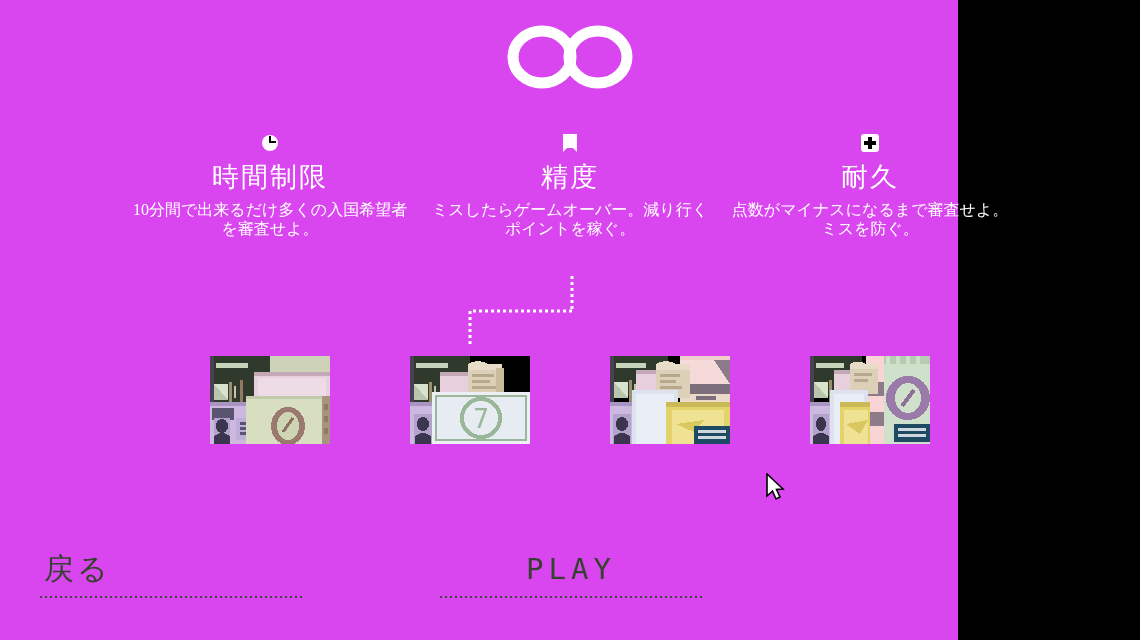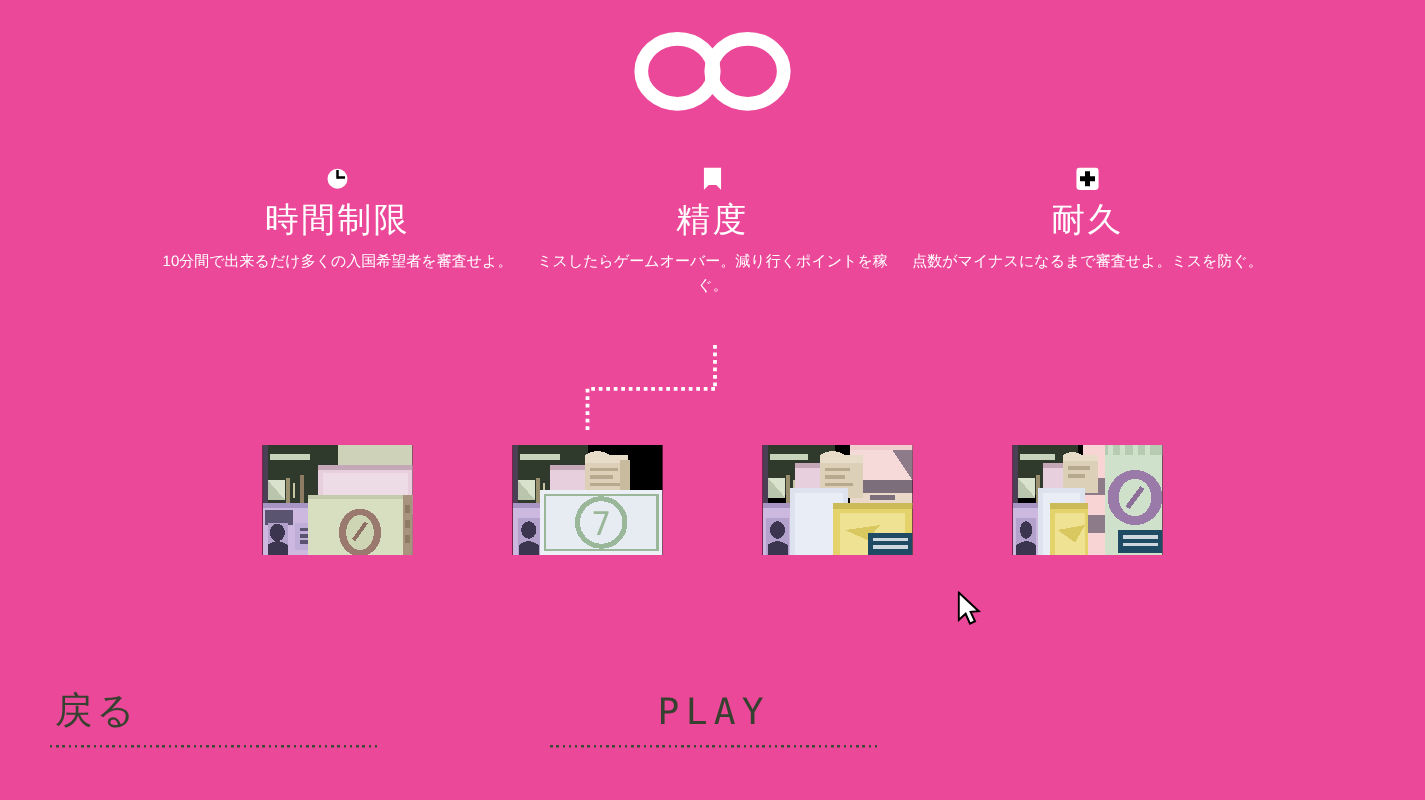--- a/index.html
+++ b/index.html
@@ -5,22 +5,22 @@
   * { margin:0; padding:0; box-sizing:border-box; }
   html, body {
     width:1140px; height:640px;
     background:#000;
     overflow:hidden;
     font-family:"DejaVu Sans", sans-serif;
     image-rendering: pixelated;
   }
   #screen {
     position:relative;
-    width:1140px; height:640px;
-    background:#ec4899;
+    width:958px; height:640px;
+    background:#d946ef;
   }
 
   
   #infinity-logo {
     position:absolute; left:504px; top:22px;
     width:132px; height:70px;
   }
 
   
   .mode-col {
@@ -41,26 +41,26 @@
   .mode-title {
     font-size:27px;
     line-height:30px;
     letter-spacing:2px;
     color:#ffffff;
     font-weight:normal;
     margin-bottom:8px;
     font-family:"DejaVu Sans", sans-serif;
   }
   .mode-desc {
-    font-size:12px;
+    font-size:16px;
     line-height:19px;
     color:#ffffff;
     letter-spacing:0px;
     padding:0 6px;
-    font-family:Liberation Sans, sans-serif;
+    font-family:Liberation Serif, serif;
   }
 
   
   #connector { position:absolute; left:455px; top:270px; width:140px; height:80px; }
 
   
   .thumb {
     position:absolute;
     top:356px;
     width:120px; height:88px;

